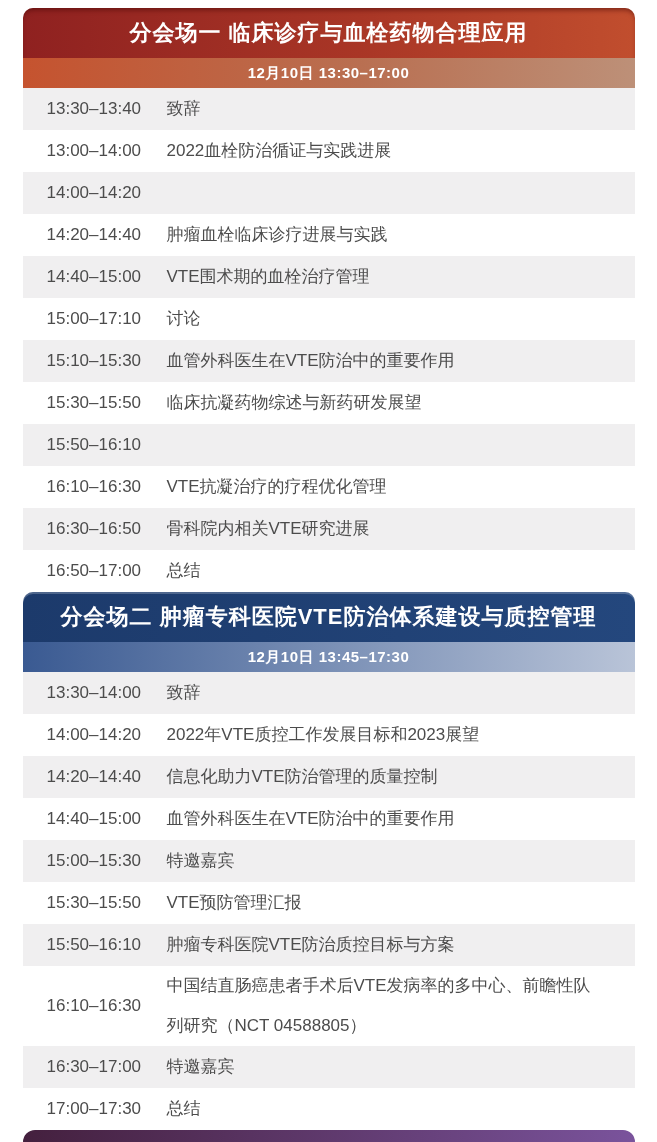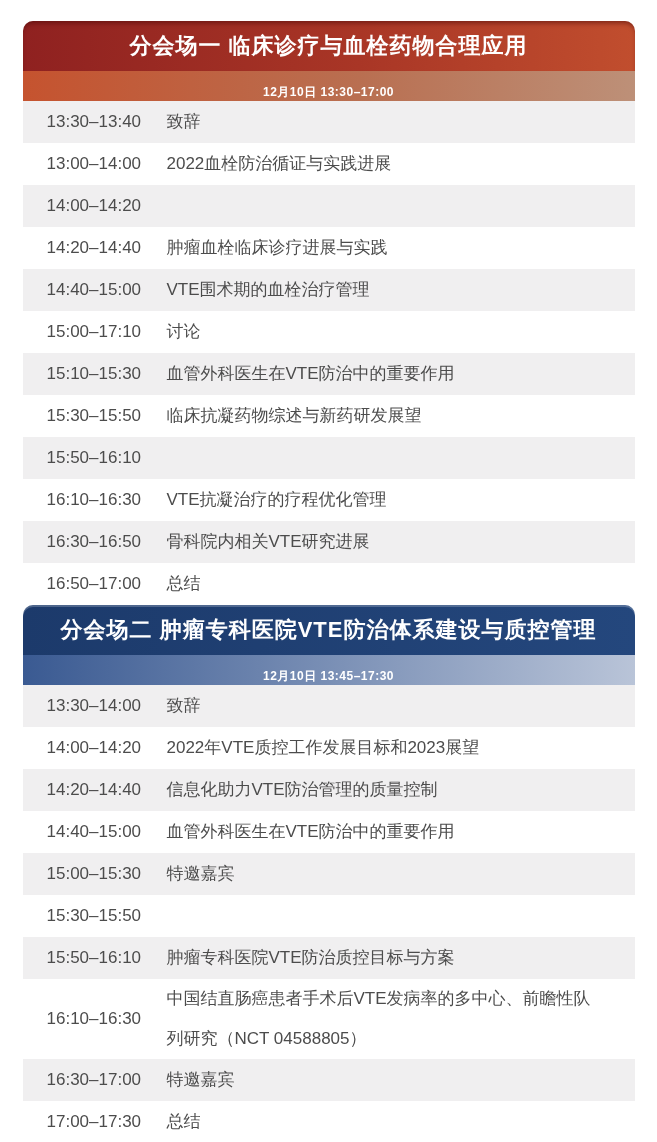--- a/index.html
+++ b/index.html
@@ -1,30 +1,30 @@
 <!DOCTYPE html>
 <html><head>
 <meta charset="utf-8">
 <style>
   html,body { margin:0; padding:0; }
   body {
     width:657px; height:1142px; overflow:hidden;
     background:#ffffff;
     font-family:"Liberation Sans","DejaVu Sans",sans-serif;
   }
-  .agenda { width:612px; margin:13px auto; padding-top:8px; }
+  .agenda { width:612px; margin:0 auto; padding-top:8px; }
 
   .session-header {
     min-height:50px; display:flex; align-items:center; justify-content:center;
     color:#ffffff; font-weight:bold; font-size:22px; letter-spacing:1px;
     border-radius:10px 10px 0 0; text-align:center;
   }
   .session-subtitle {
-    height:30px; display:flex; align-items:flex-end; justify-content:center;
-    color:#ffffff; font-weight:bold; font-size:12px; letter-spacing:.5px;
+    height:30px; display:flex; align-items:center; justify-content:center;
+    color:#ffffff; font-weight:bold; font-size:15px; letter-spacing:.5px;
   }
   .s1 .session-header {
     background:linear-gradient(90deg,#8f2120 0%,#a93626 55%,#c14e2e 100%);
     box-shadow:inset 0 4px 5px -2px rgba(70,5,5,.55);
   }
   .s1 .session-subtitle {
     background:linear-gradient(90deg,#c5532f 0%,#b96f51 55%,#bd9078 100%);
   }
   .s2 .session-header {
     background:linear-gradient(90deg,#1c3a6b 0%,#24477d 100%);
@@ -134,20 +134,21 @@
       <div class="row">
         <span class="time">14:40–15:00</span>
         <span class="topic">血管外科医生在VTE防治中的重要作用</span>
       </div>
       <div class="row">
         <span class="time">15:00–15:30</span>
         <span class="topic">特邀嘉宾</span>
       </div>
       <div class="row">
         <span class="time">15:30–15:50</span>
+        <span class="topic">VTE预防管理汇报</span>
       </div>
       <div class="row">
         <span class="time">15:50–16:10</span>
         <span class="topic">肿瘤专科医院VTE防治质控目标与方案</span>
       </div>
       <div class="row">
         <span class="time">16:10–16:30</span>
         <span class="topic">中国结直肠癌患者手术后VTE发病率的多中心、前瞻性队列研究（NCT 04588805）</span>
       </div>
       <div class="row">

